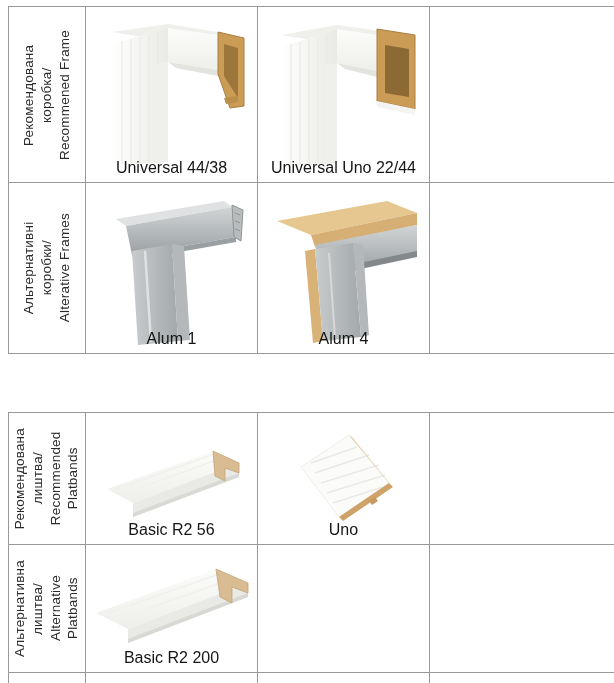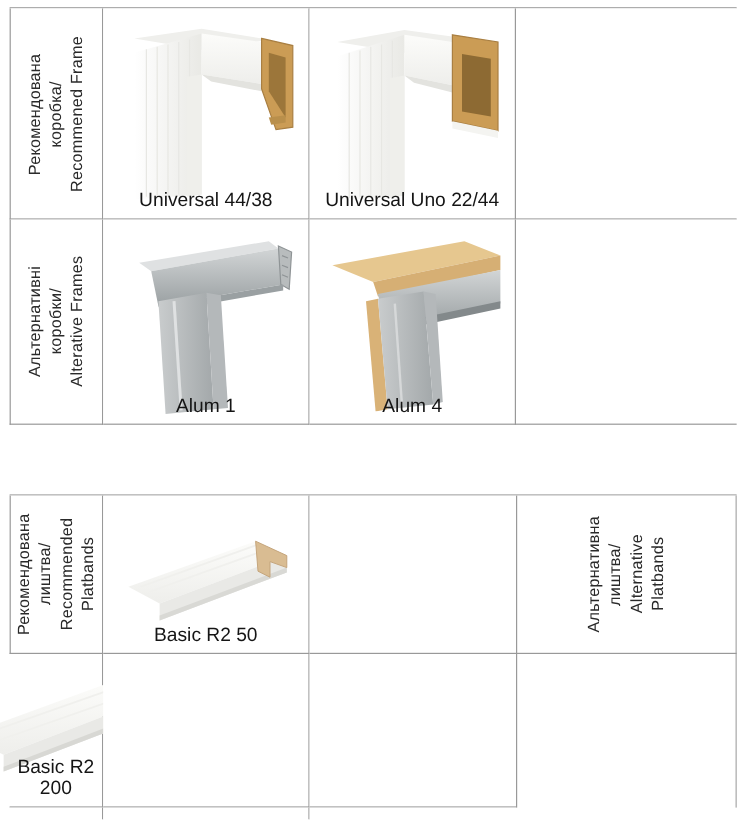--- a/index.html
+++ b/index.html
@@ -140,23 +140,33 @@
   </div>
 
   <div class="cell">
     <svg class="prod-img img-b75" width="150" height="100" viewBox="0 0 150 100">
       <polygon points="10,58 116,20 142,32 36,72" fill="url(#gwh)"></polygon>
       <path d="M20,58 L120,22 M28,62 L128,26" stroke="#f0f0ed" stroke-width="1.5" fill="none"></path>
       <polygon points="36,72 142,32 142,46 36,86" fill="#e9e9e6"></polygon>
       <polygon points="36,82 142,42 142,46 36,86" fill="#d9d9d5"></polygon>
       <polygon points="116,20 142,32 142,42 128,37 128,50 118,45" fill="#d9bc92" stroke="#c3a379" stroke-width="0.8"></polygon>
     </svg>
-    <div class="caption">Basic R2 50</div>
+    <div class="caption">Basic R2 56</div>
   </div>
 
+  <div class="cell">
+    <svg class="prod-img img-uno" width="118" height="100" viewBox="0 0 118 100">
+      <polygon points="64,8 16,40 54,90 104,56" fill="#fbfbf9" stroke="#eeeeeb" stroke-width="1"></polygon>
+      <path d="M26,36 L72,20 M30,46 L84,28 M36,56 L94,38 M42,66 L100,48 M48,76 L98,60" stroke="#e9e9e5" stroke-width="1.5" fill="none"></path>
+      <polygon points="64,8 67,10 106,58 104,56" fill="#e6cb9e"></polygon>
+      <polygon points="104,56 108,60 58,94 54,90" fill="#cfa269"></polygon>
+      <polygon points="84,74 90,70 93,74 87,78" fill="#c49a60"></polygon>
+    </svg>
+    <div class="caption">Uno</div>
+  </div>
 
   <div class="cell last"></div>
 
   <div class="cell first label-cell">
     <div class="vlabel">Альтернативна
 лиштва/
 Alternative
 Platbands</div>
   </div>
 

